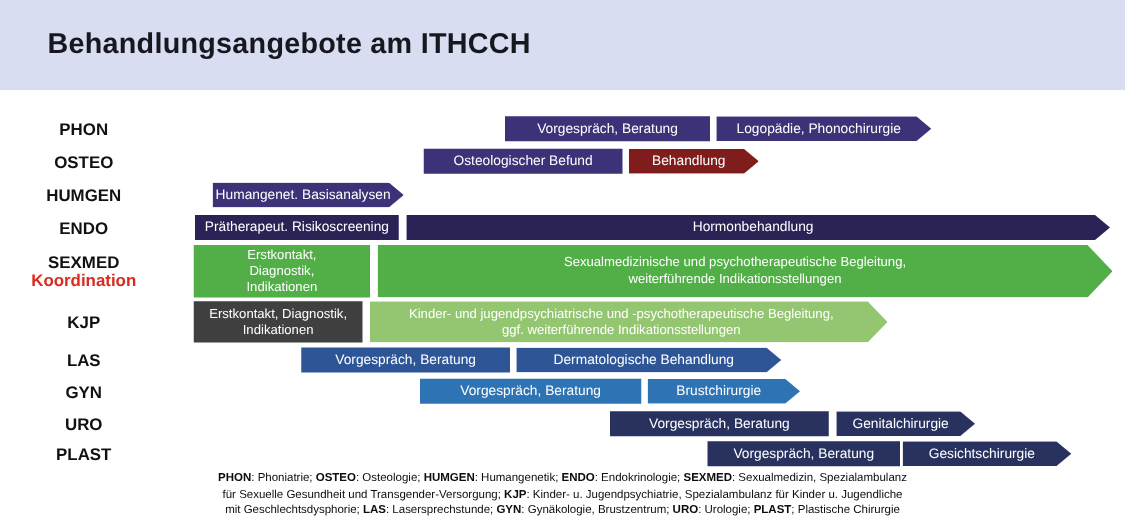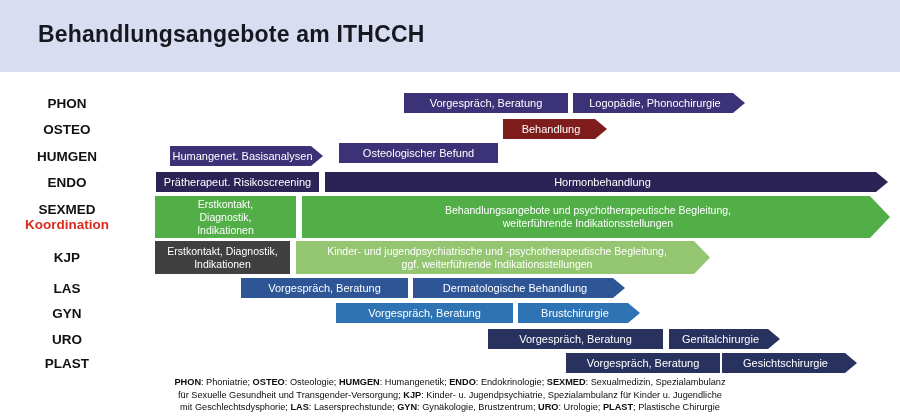--- a/index.html
+++ b/index.html
@@ -56,21 +56,21 @@
       </div>
       <div class="bar" style="left: 404px; top: 93px; width: 164px; height: 20px; background: rgb(60, 50, 119); color: rgb(255, 255, 255);">
         <div>Vorgespräch, Beratung</div>
       </div>
       <div class="bar" style="left: 573px; top: 93px; width: 172px; height: 20px; background: rgb(60, 50, 119); color: rgb(255, 255, 255); clip-path: polygon(0px 0px, calc(100% - 12px) 0px, 100% 50%, calc(100% - 12px) 100%, 0px 100%); padding-right: 8px;">
         <div>Logopädie, Phonochirurgie</div>
       </div>
       <div class="row-label" style="top: 119px; height: 20px;">
         <div>OSTEO</div>
       </div>
-      <div class="bar" style="left: 339px; top: 119px; width: 159px; height: 20px; background: rgb(60, 50, 119); color: rgb(255, 255, 255); margin-top: 24px;">
+      <div class="bar" style="left: 339px; top: 119px; width: 159px; height: 20px; background: rgb(60, 50, 119); color: rgb(255, 255, 255);">
         <div>Osteologischer Befund</div>
       </div>
       <div class="bar" style="left: 503px; top: 119px; width: 104px; height: 20px; background: #7f1d1d; color: rgb(255, 255, 255); clip-path: polygon(0px 0px, calc(100% - 12px) 0px, 100% 50%, calc(100% - 12px) 100%, 0px 100%); padding-right: 8px;">
         <div>Behandlung</div>
       </div>
       <div class="row-label" style="top: 146px; height: 20px;">
         <div>HUMGEN</div>
       </div>
       <div class="bar" style="left: 170px; top: 146px; width: 153px; height: 20px; background: rgb(60, 50, 119); color: rgb(255, 255, 255); clip-path: polygon(0px 0px, calc(100% - 12px) 0px, 100% 50%, calc(100% - 12px) 100%, 0px 100%); padding-right: 8px;">
         <div>Humangenet. Basisanalysen</div>
@@ -87,21 +87,21 @@
       <div class="row-label" style="top: 196px; height: 42px;">
         <div>SEXMED</div>
         <div class="row-sublabel" style="color: rgb(217, 43, 31);">Koordination</div>
       </div>
       <div class="bar multiline" style="left: 155px; top: 196px; width: 141px; height: 42px; background: rgb(82, 174, 71); color: rgb(255, 255, 255);">
         <div>Erstkontakt,</div>
         <div>Diagnostik,</div>
         <div>Indikationen</div>
       </div>
       <div class="bar multiline" style="left: 302px; top: 196px; width: 588px; height: 42px; background: rgb(82, 174, 71); color: rgb(255, 255, 255); clip-path: polygon(0px 0px, calc(100% - 20px) 0px, 100% 50%, calc(100% - 20px) 100%, 0px 100%); padding-right: 16px;">
-        <div>Behandlungsangebote und psychotherapeutische Begleitung,</div>
+        <div>Sexualmedizinische und psychotherapeutische Begleitung,</div>
         <div>weiterführende Indikationsstellungen</div>
       </div>
       <div class="row-label" style="top: 241px; height: 33px;">
         <div>KJP</div>
       </div>
       <div class="bar multiline" style="left: 155px; top: 241px; width: 135px; height: 33px; background: #404040; color: rgb(255, 255, 255);">
         <div>Erstkontakt, Diagnostik,</div>
         <div>Indikationen</div>
       </div>
       <div class="bar multiline" style="left: 296px; top: 241px; width: 414px; height: 33px; background: rgb(148, 198, 113); color: rgb(255, 255, 255); clip-path: polygon(0px 0px, calc(100% - 16px) 0px, 100% 50%, calc(100% - 16px) 100%, 0px 100%); padding-right: 12px; text-align: center;">

